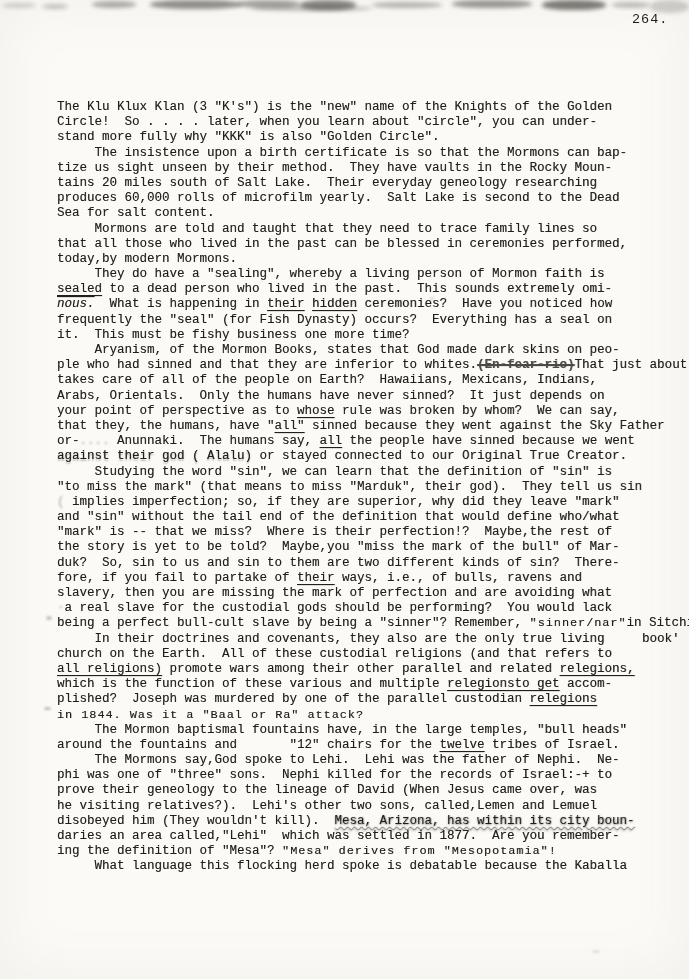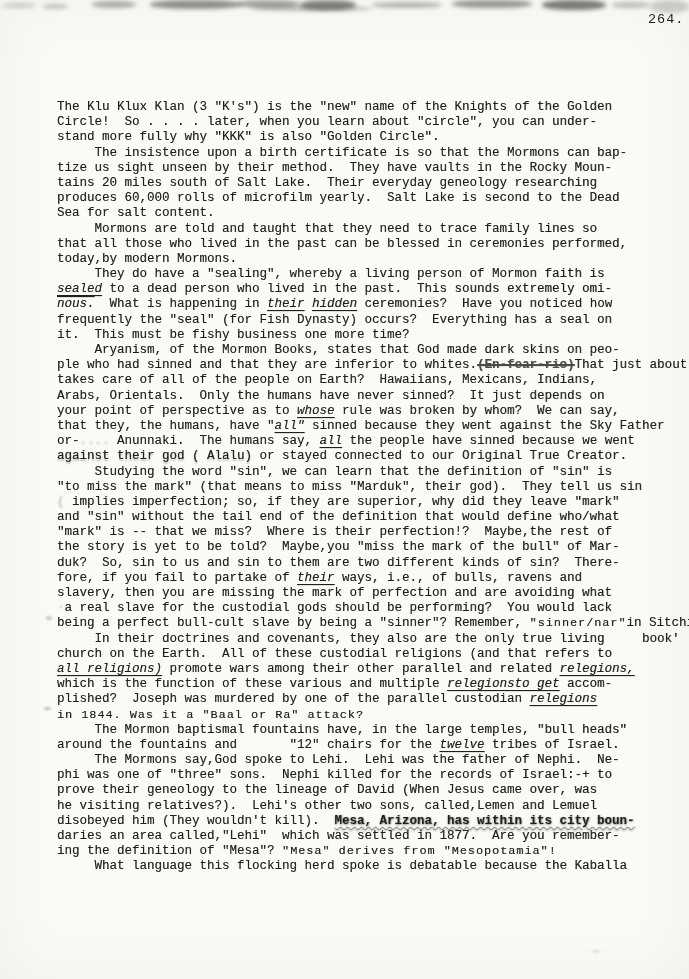--- a/index.html
+++ b/index.html
@@ -9,37 +9,37 @@
     background:#e9e8e4;
     font-family:"Liberation Mono","DejaVu Sans Mono",monospace;
   }
   .page {
     position:relative; width:689px; height:979px;
     background:var(--paper);
     overflow:hidden;
     box-shadow: inset 0 0 60px rgba(120,115,105,0.08);
   }
   .page-number {
-    position:absolute; left:648px; top:12px;
+    position:absolute; left:632px; top:12px;
     font-size:13.5px; color:var(--ink); letter-spacing:1px;
   }
   .lines {
     position:absolute; left:57px; top:100px; width:700px;
     font-size:12.5px; line-height:15.2px; color:var(--ink);
     white-space:pre;
     text-shadow:0.3px 0.3px 0.35px rgba(35,32,28,0.45);
   }
   .line { height:15.2px; }
   
-  .s-u  { text-decoration:underline; text-decoration-thickness:1.2px; text-underline-offset:2.5px;font-style:italic; }
+  .s-u  { text-decoration:underline; text-decoration-thickness:1.2px; text-underline-offset:2.5px; }
   .s-o  { text-decoration:overline; text-decoration-thickness:1.2px;font-style:italic; }
   .s-st { text-decoration:line-through; text-decoration-thickness:1.5px; filter:blur(0.5px); opacity:0.8;font-weight:bold; }
   .s-sp { letter-spacing:1px; font-size:11.8px; }
   .s-sm { opacity:0.35; filter:blur(1px); }
-  .s-b  { font-weight:bold; filter:blur(0.35px);
+  .s-b  { font-weight:normal; filter:blur(0.35px);
           text-shadow:0 1px 2px rgba(70,64,56,0.55), 1px 0 1px rgba(70,64,56,0.35);
           text-decoration:underline wavy rgba(80,74,66,0.45) 1px; text-underline-offset:2px; }
   .s-fz { text-shadow:0 1.5px 1.5px rgba(70,64,56,0.35), 0.3px 0.3px 0.35px rgba(35,32,28,0.45); }
   
   .blob {
     position:absolute; background:#3d3a35; border-radius:45%;
     filter:blur(2px);
   }
   .speck {
     position:absolute; background:#57534b; border-radius:50%;

